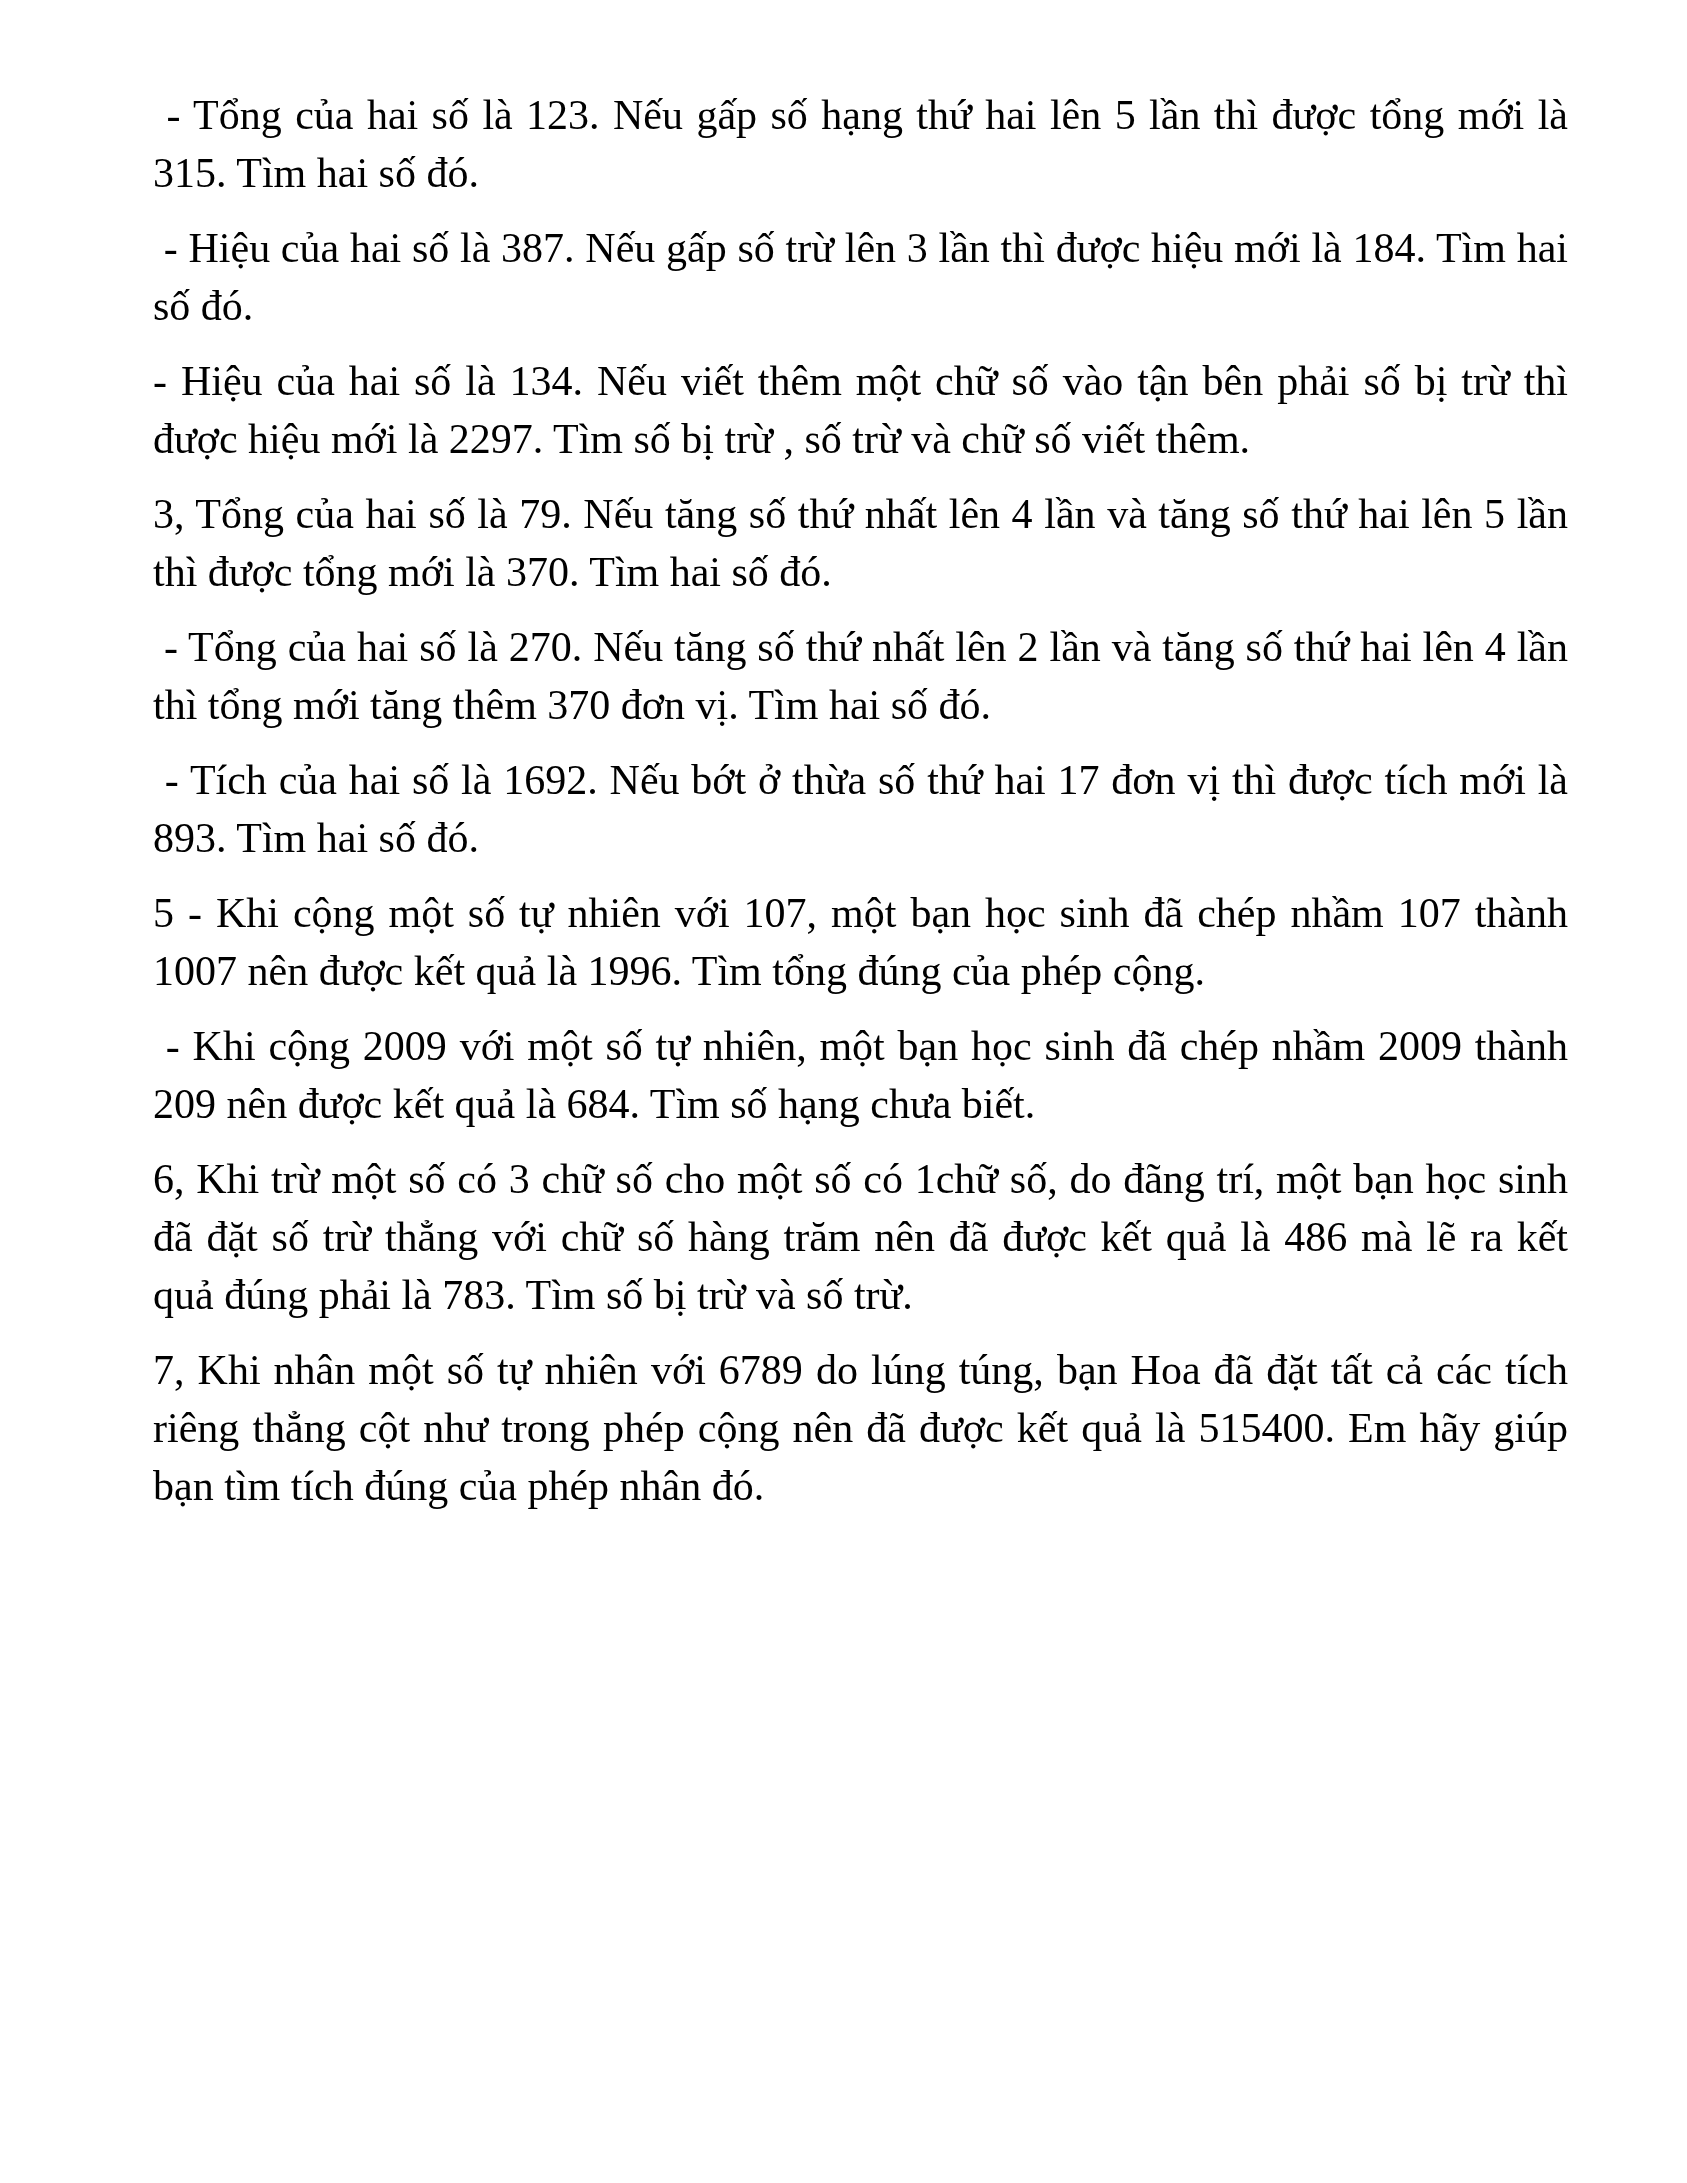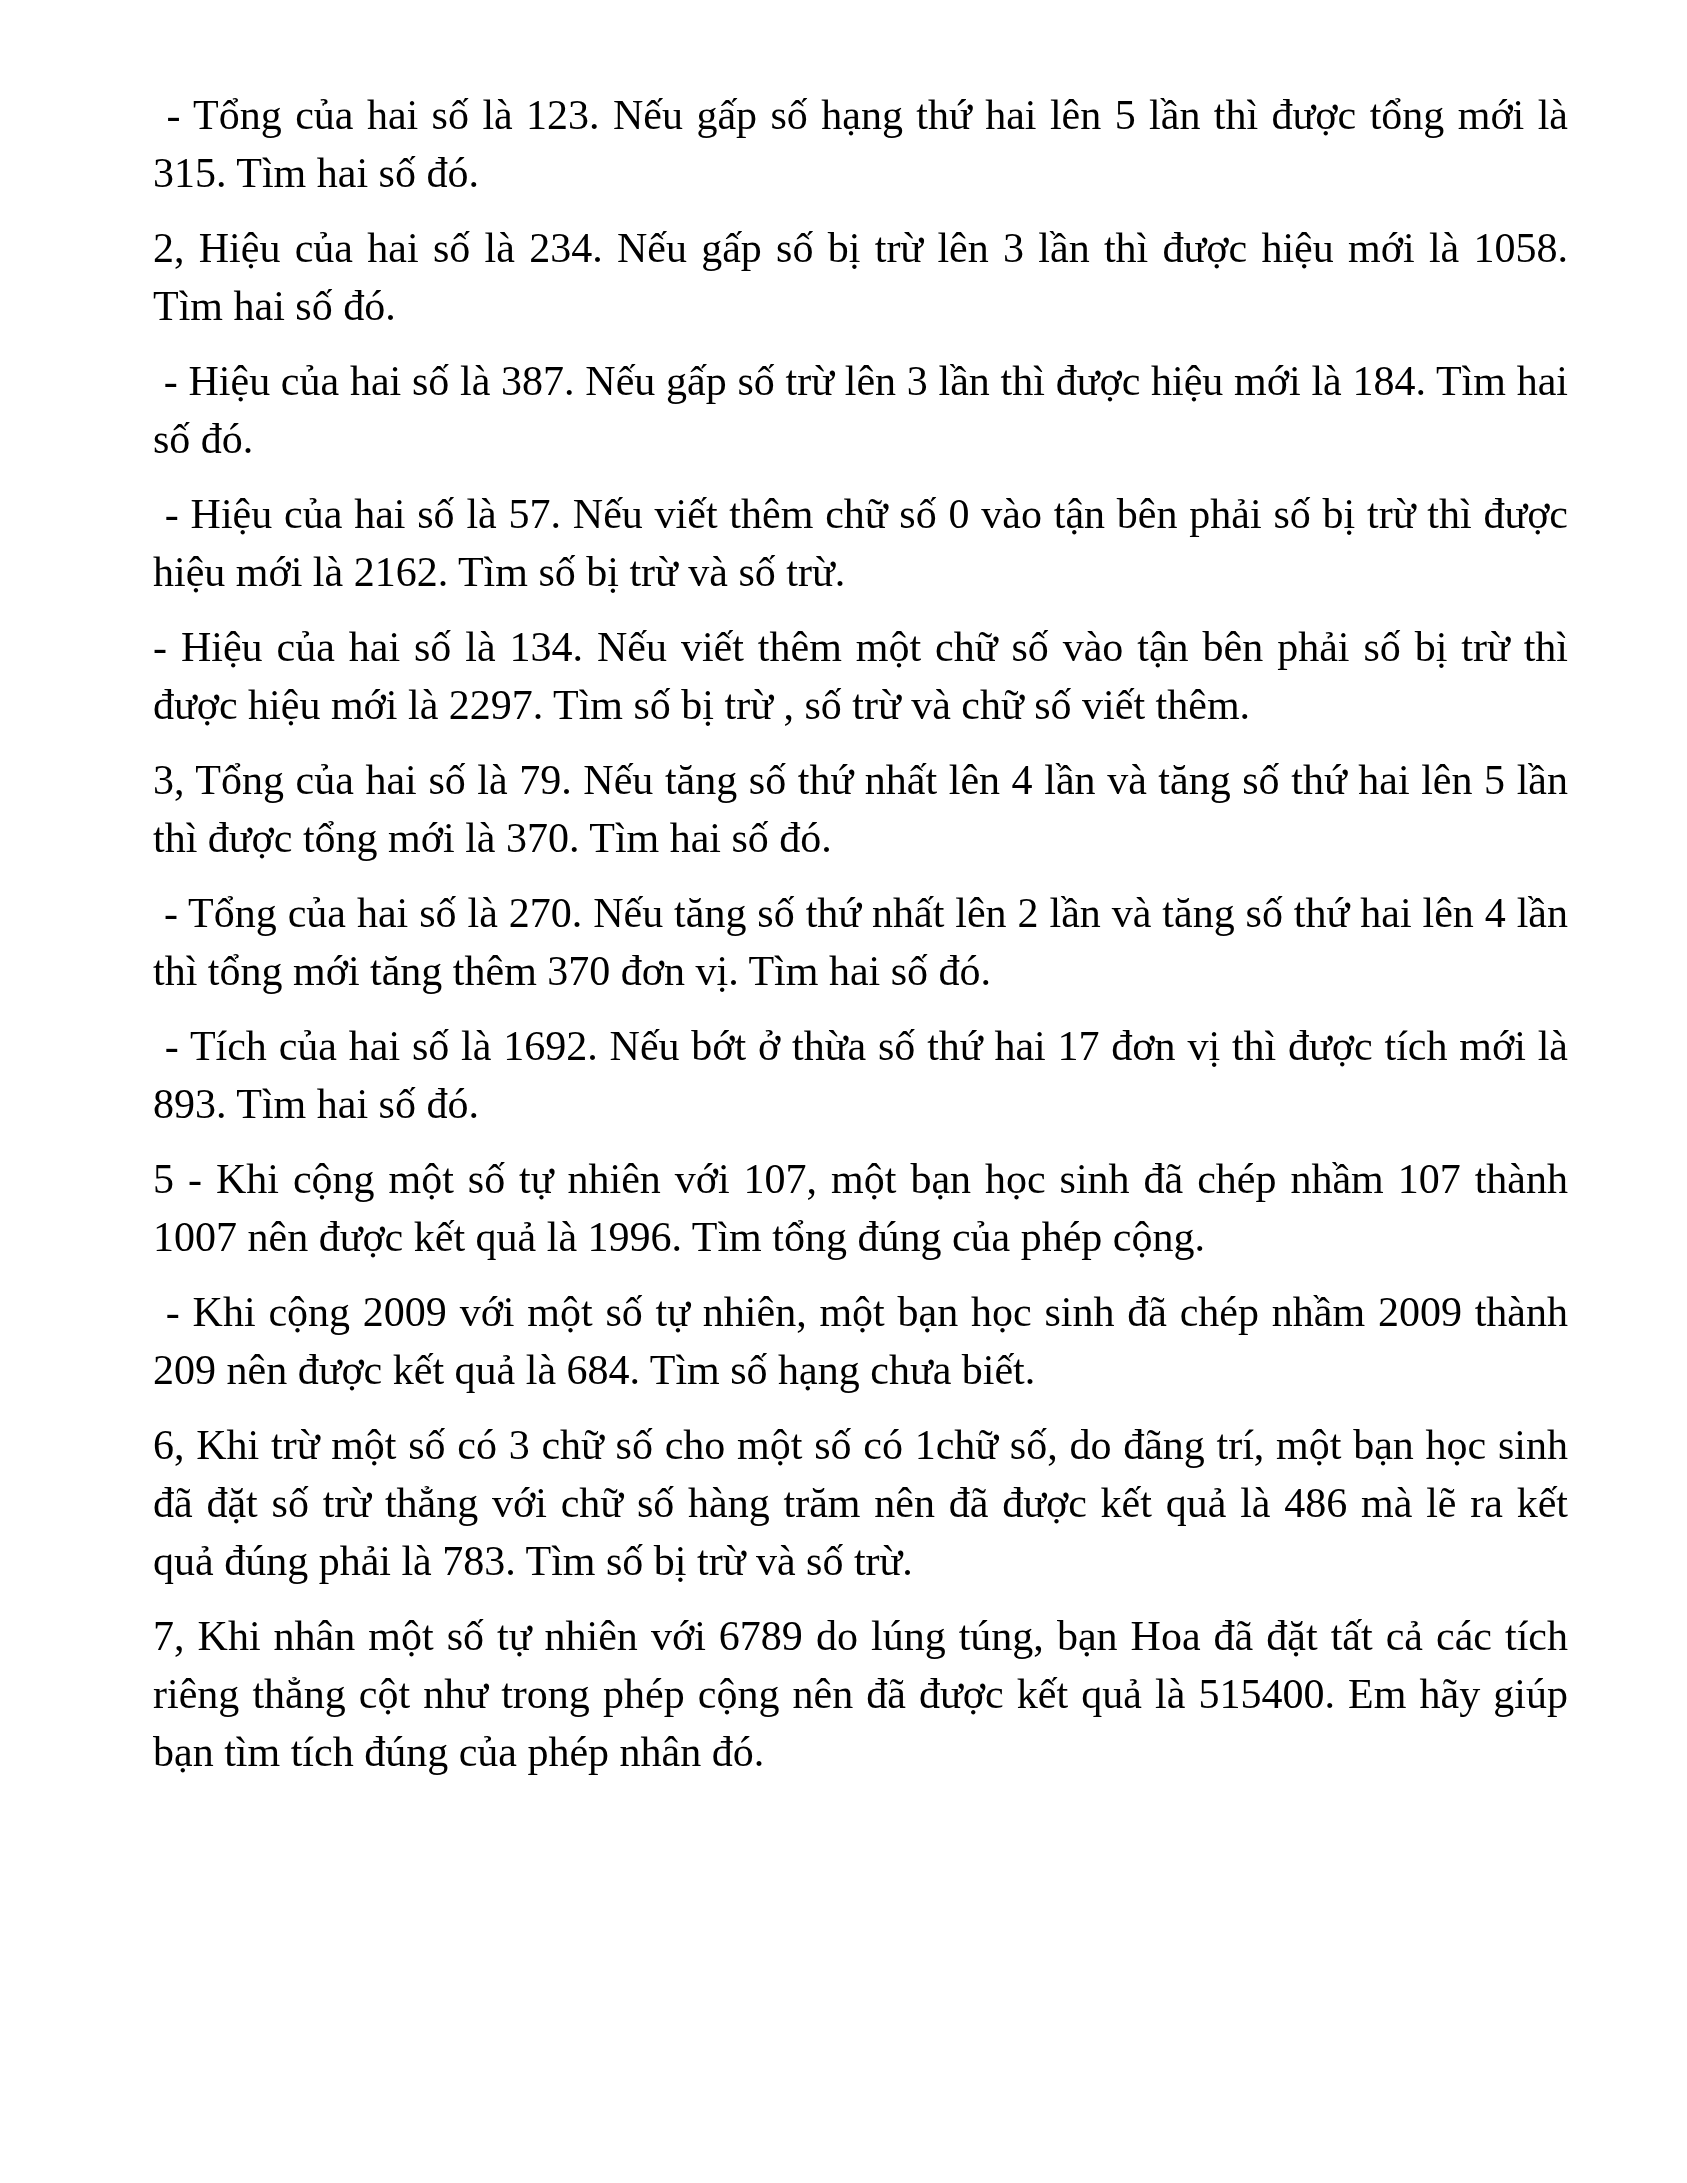--- a/index.html
+++ b/index.html
@@ -25,23 +25,21 @@
     margin: 0 0 17px 0;
     white-space: pre-wrap;
   }
 </style>
 </head>
 <body>
 
 <div class="page">
   <div class="doc">
     <p> - Tổng của hai số là 123. Nếu gấp số hạng thứ hai lên 5 lần thì được tổng mới là 315. Tìm hai số đó.</p>
-    <p>2, Hiệu của hai số là 234. Nếu gấp số bị trừ lên 3 lần thì được hiệu mới là 1058. Tìm hai số đó.</p>
     <p> - Hiệu của hai số là 387. Nếu gấp số trừ lên 3 lần thì được hiệu mới là 184. Tìm hai số đó.</p>
-    <p> - Hiệu của hai số là 57. Nếu viết thêm chữ số 0 vào tận bên phải số bị trừ thì được hiệu mới là 2162. Tìm số bị trừ và số trừ.</p>
     <p>- Hiệu của hai số là 134. Nếu viết thêm một chữ số vào tận bên phải số bị trừ thì được hiệu mới là 2297. Tìm số bị trừ , số trừ và chữ số viết thêm.</p>
     <p>3, Tổng của hai số là 79. Nếu tăng số thứ nhất lên 4 lần và tăng số thứ hai lên 5 lần thì được tổng mới là 370. Tìm hai số đó.</p>
     <p> - Tổng của hai số là 270. Nếu tăng số thứ nhất lên 2 lần và tăng số thứ hai lên 4 lần thì tổng mới tăng thêm 370 đơn vị. Tìm hai số đó.</p>
     <p> - Tích của hai số là 1692. Nếu bớt ở thừa số thứ hai 17 đơn vị thì được tích mới là 893. Tìm hai số đó.</p>
     <p>5 - Khi cộng một số tự nhiên với 107, một bạn học sinh đã chép nhầm 107 thành 1007 nên được kết quả là 1996. Tìm tổng đúng của phép cộng.</p>
     <p> - Khi cộng 2009 với một số tự nhiên, một bạn học sinh đã chép nhầm 2009 thành 209 nên được kết quả là 684. Tìm số hạng chưa biết.</p>
     <p>6, Khi trừ một số có 3 chữ số cho một số có 1chữ số, do đãng trí, một bạn học sinh đã đặt số trừ thẳng với chữ số hàng trăm nên đã được kết quả là 486 mà lẽ ra kết quả đúng phải là 783. Tìm số bị trừ và số trừ.</p>
     <p>7, Khi nhân một số tự nhiên với 6789 do lúng túng, bạn Hoa đã đặt tất cả các tích riêng thẳng cột như trong phép cộng nên đã được kết quả là 515400. Em hãy giúp bạn tìm tích đúng của phép nhân đó.</p>
   </div>
 </div>

